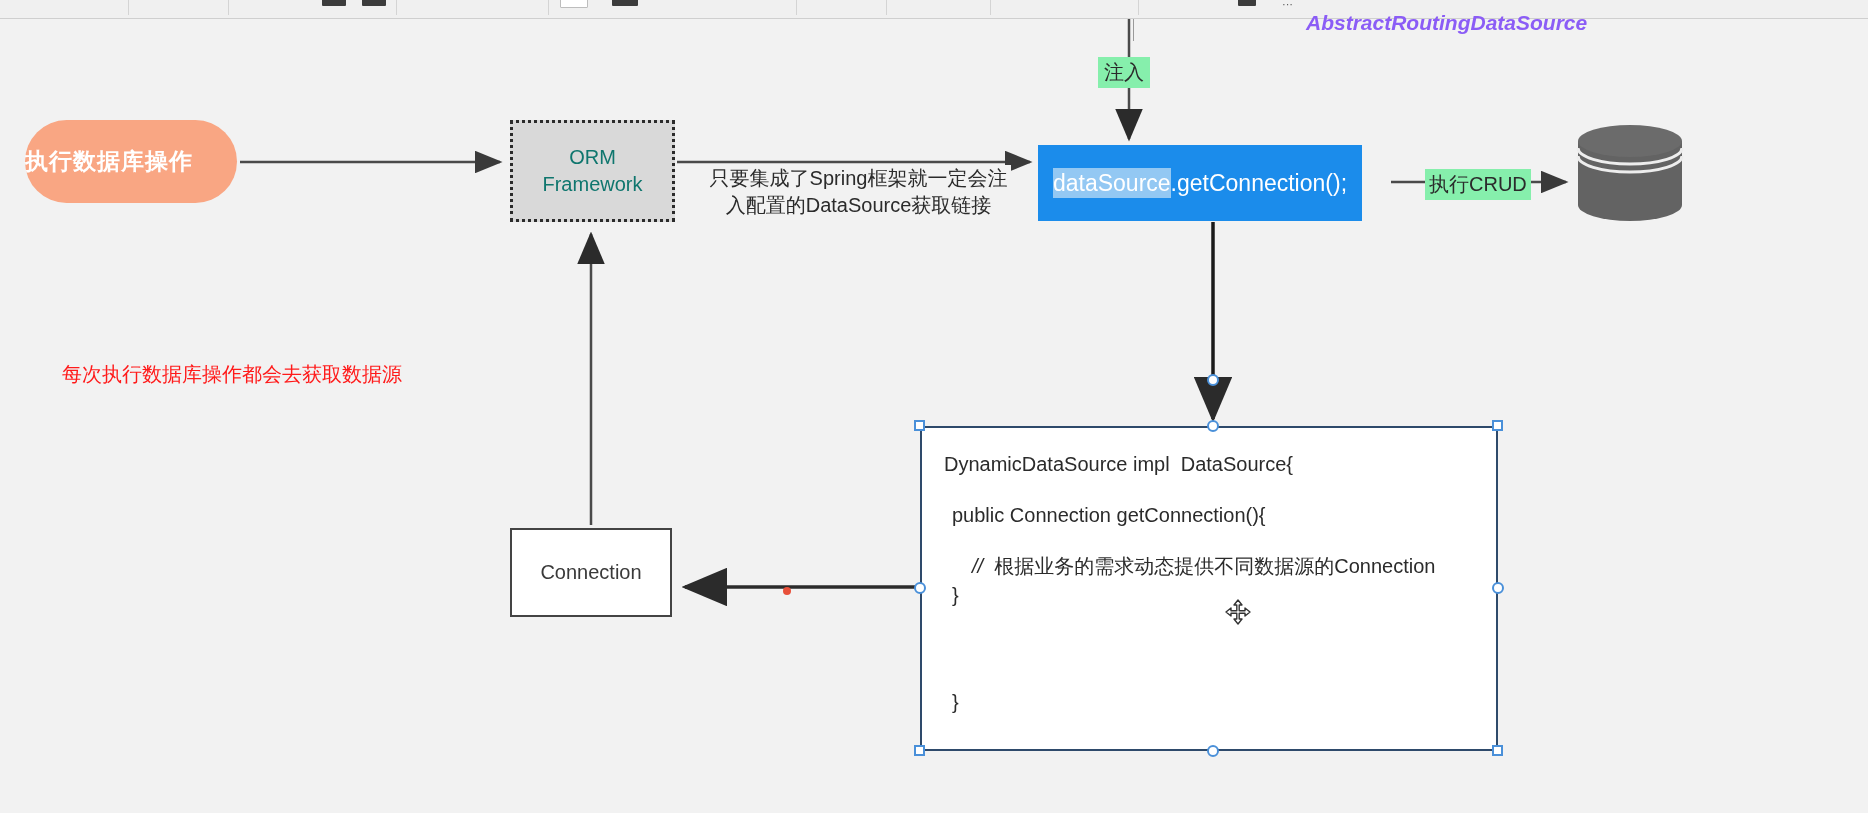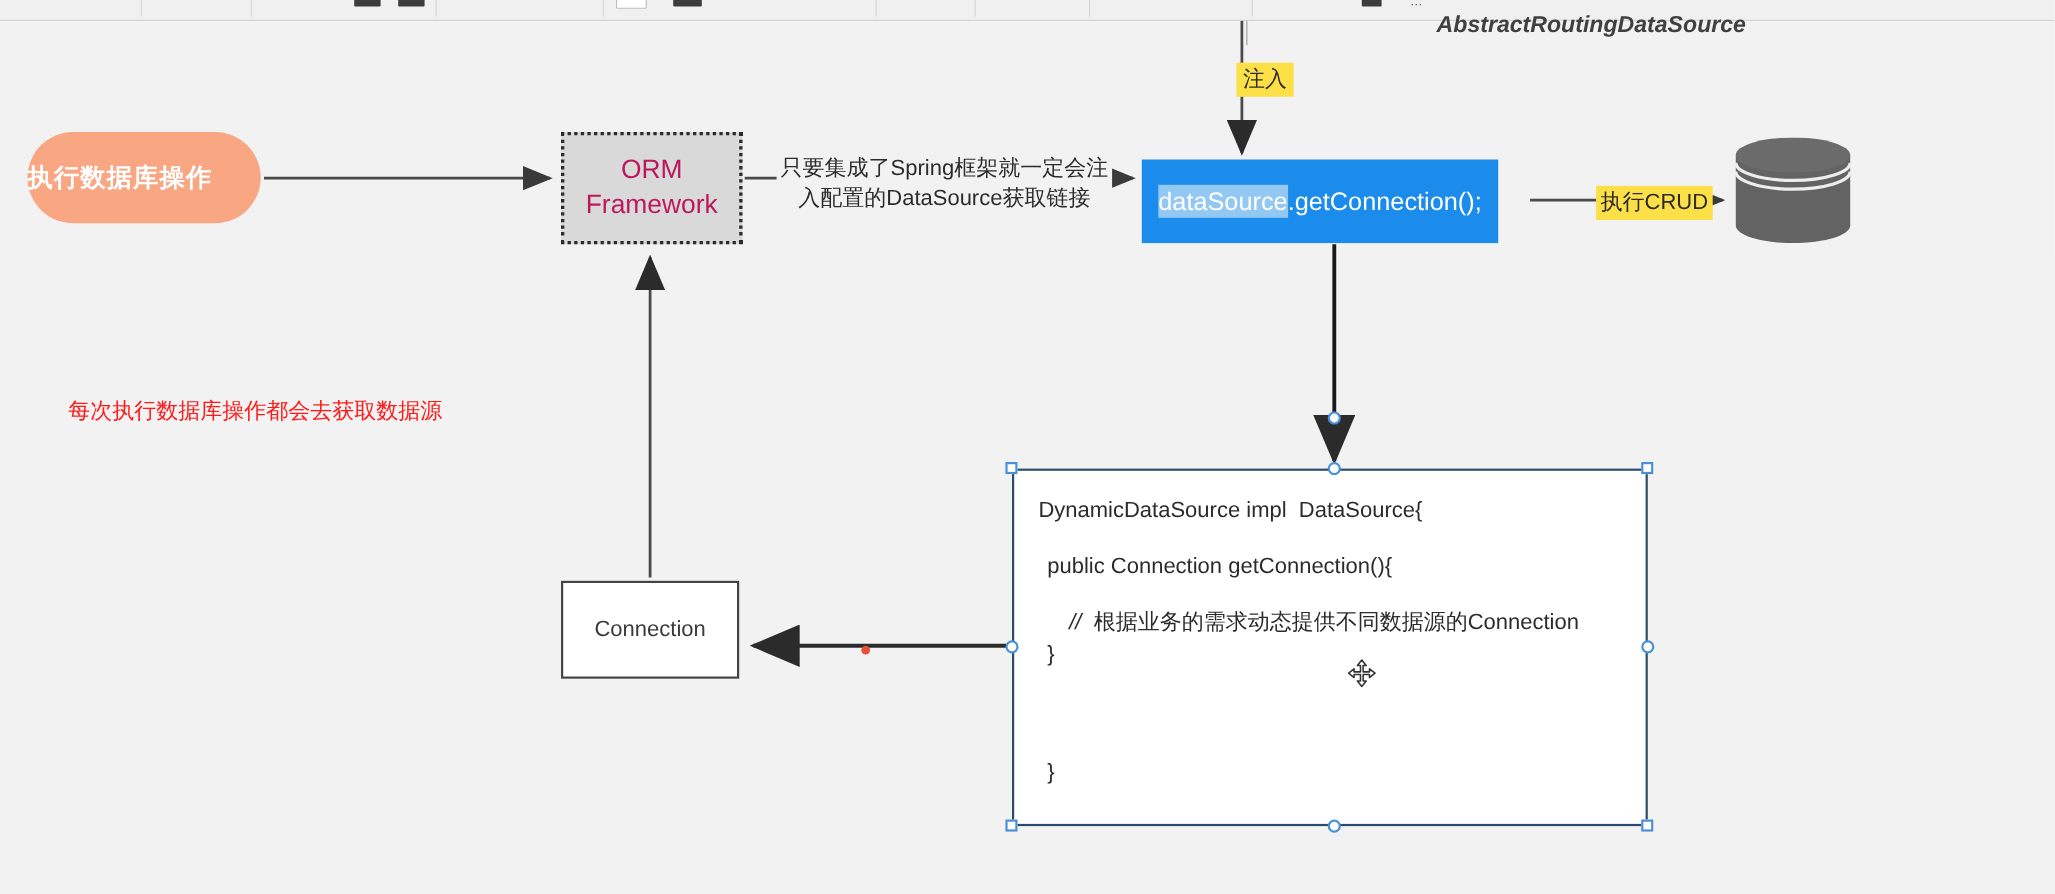--- a/index.html
+++ b/index.html
@@ -93,22 +93,22 @@
     letter-spacing: 1px;
   }
 
   .orm {
     left: 510px; top: 101px;
     width: 165px; height: 102px;
     background: #d9d9d9;
     border: 3px dotted #2b2b2b;
     display: flex; flex-direction: column;
     align-items: center; justify-content: center;
-    color: #be185d;
-    font-size: 24px;
+    color: #0f766e;
+    font-size: 20px;
     line-height: 1.35;
   }
 
   .blue-box {
     left: 1038px; top: 126px;
     width: 324px; height: 76px;
     background: #1b8ceb;
     display: flex; align-items: center; justify-content: center;
   }
   .blue-box-text {
@@ -170,36 +170,36 @@
   
   .edge-label {
     position: absolute;
     background: #f2f2f2;
     font-size: 20px;
     color: #2b2b2b;
     white-space: nowrap;
     line-height: 1.35;
     text-align: center;
   }
-  .edge-label.bg-white { background: #fde047; margin-left: 26px; }
+  .edge-label.bg-white { background: #86efac; }
 
   
   .red-note {
     position: absolute;
     left: 62px; top: 287px;
     color: #ff1a1a;
     font-size: 20px;
     line-height: 1.38;
     white-space: pre;
     font-family: Liberation Serif, serif;
   }
   .red-title {
     position: absolute;
     left: 1306px; top: 11px;
-    color: #404040;
+    color: #8b5cf6;
     font-size: 21px;
     font-weight: bold;
     font-style: italic;
     white-space: nowrap;
   }
 
   
   .move-cursor {
     position: absolute;
     left: 1225px; top: 580px;
@@ -266,21 +266,21 @@
 
     <div class="node pill">
       <span>执行数据库操作</span>
     </div>
 
     <div class="node orm">
       <span>ORM</span>
       <span>Framework</span>
     </div>
 
-    <div class="edge-label" style="left:706px; top:121px; width:305px;">
+    <div class="edge-label" style="left:706px; top:146px; width:305px;">
       <div>只要集成了Spring框架就一定会注</div>
       <div>入配置的DataSource获取链接</div>
     </div>
 
     <div class="edge-label bg-white" style="left:1098px; top:38px; padding:2px 6px;">注入</div>
 
     <div class="node blue-box">
       <span class="blue-box-text"><span class="sel">dataSource</span><span>.getConnection();</span></span>
     </div>
 

